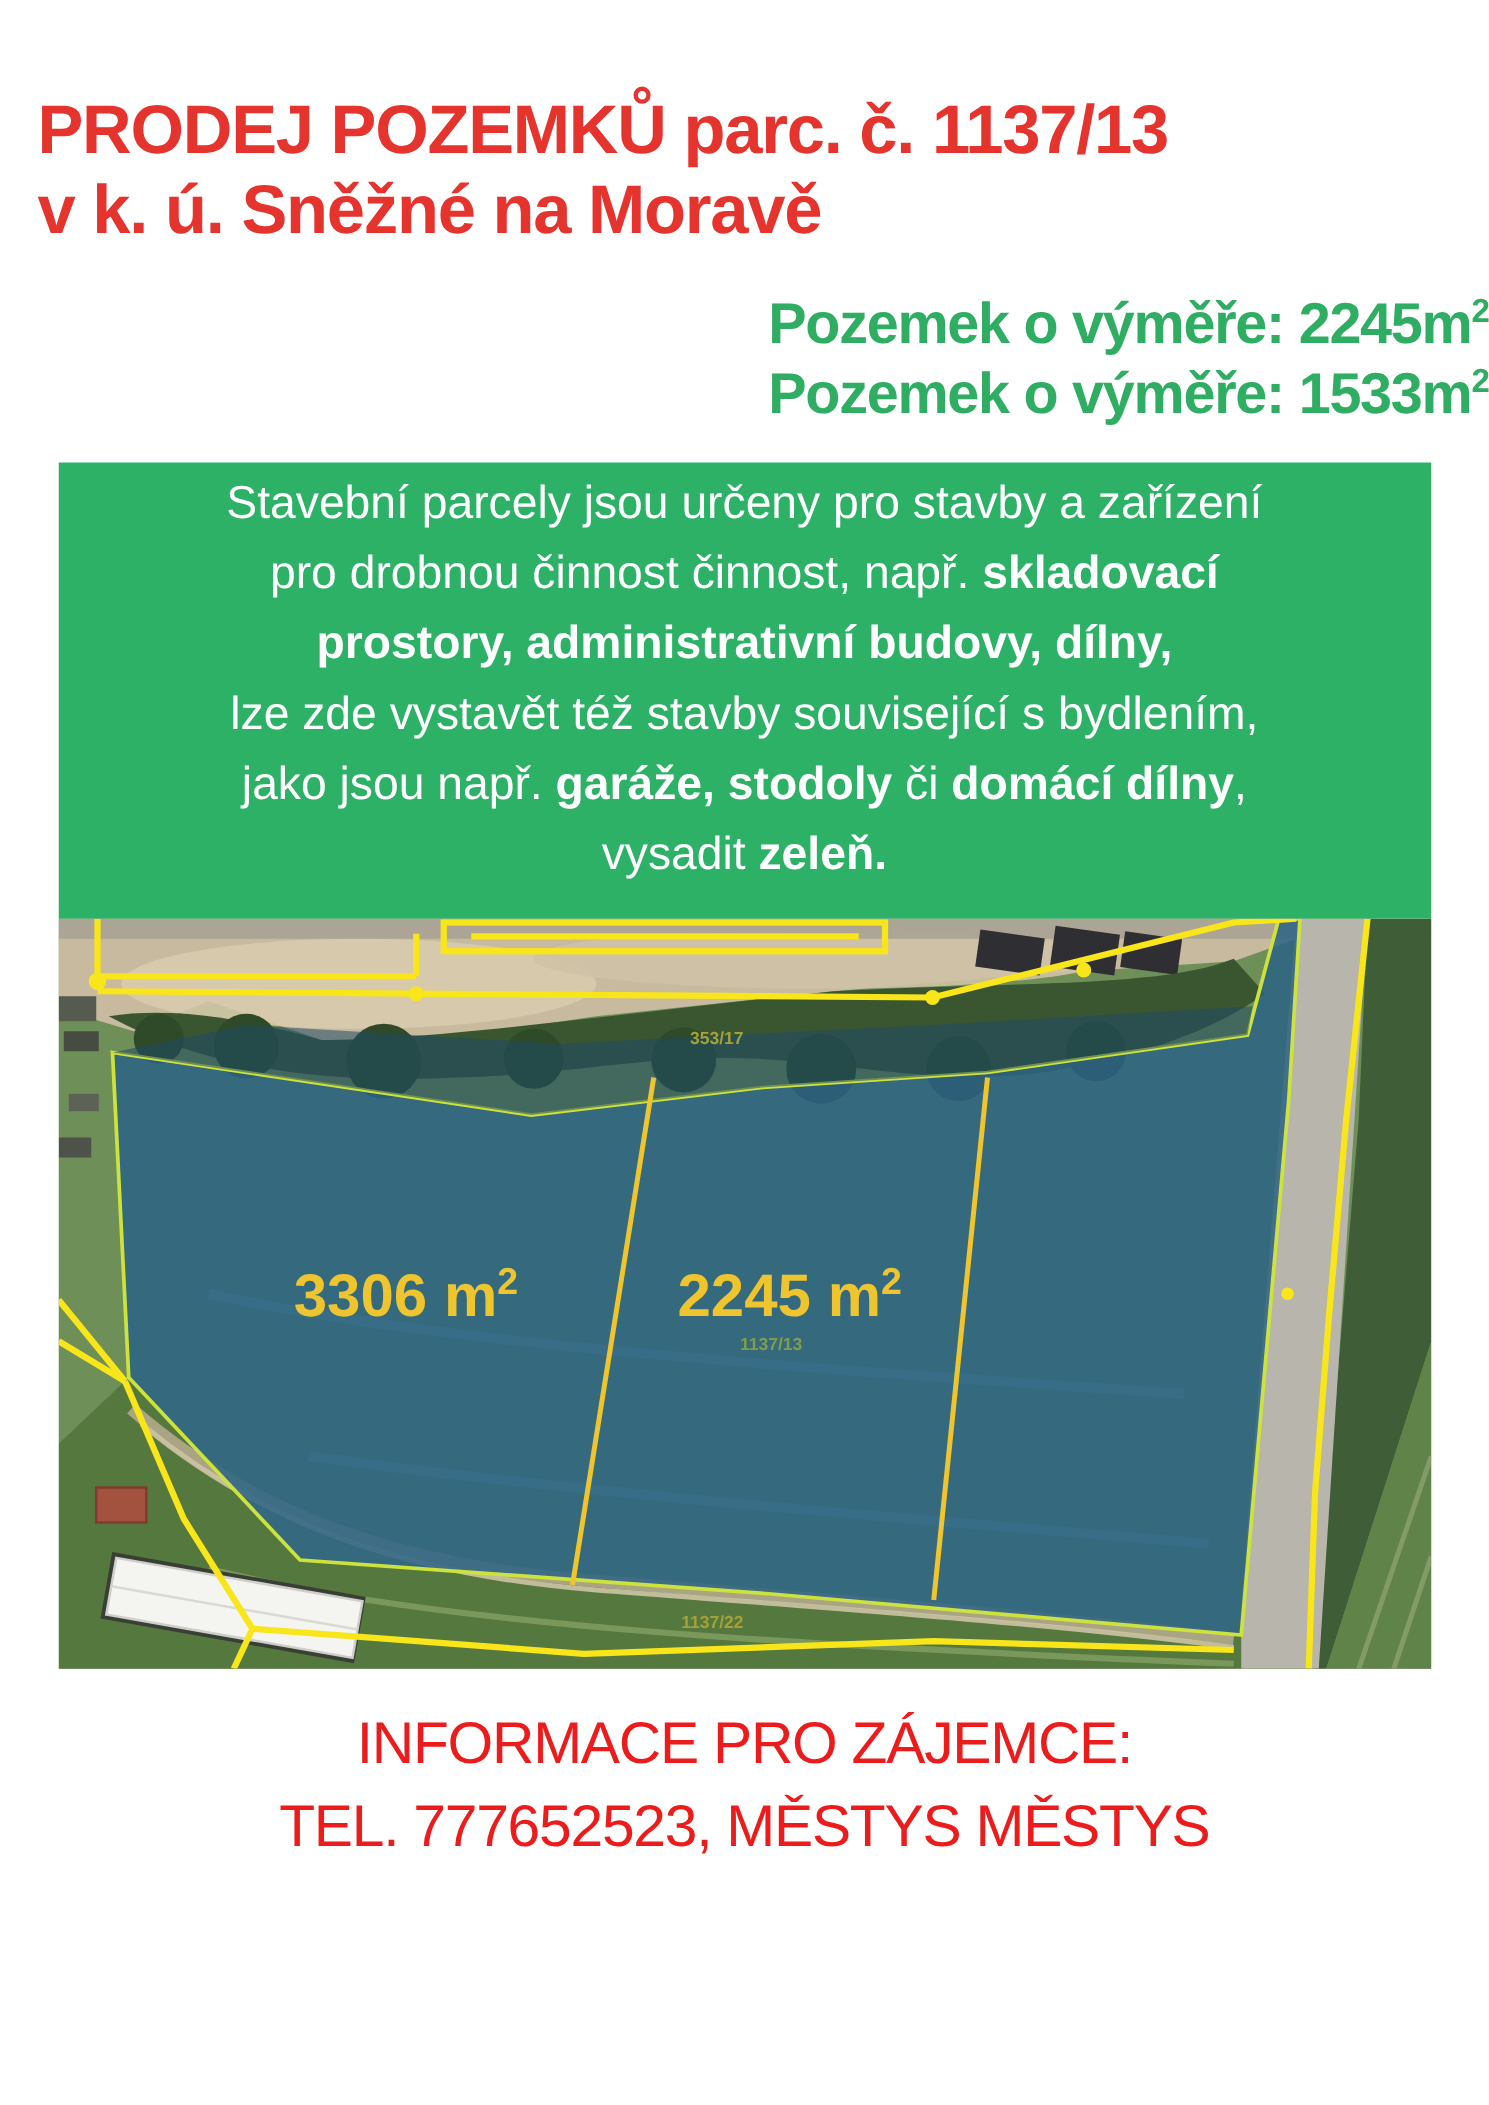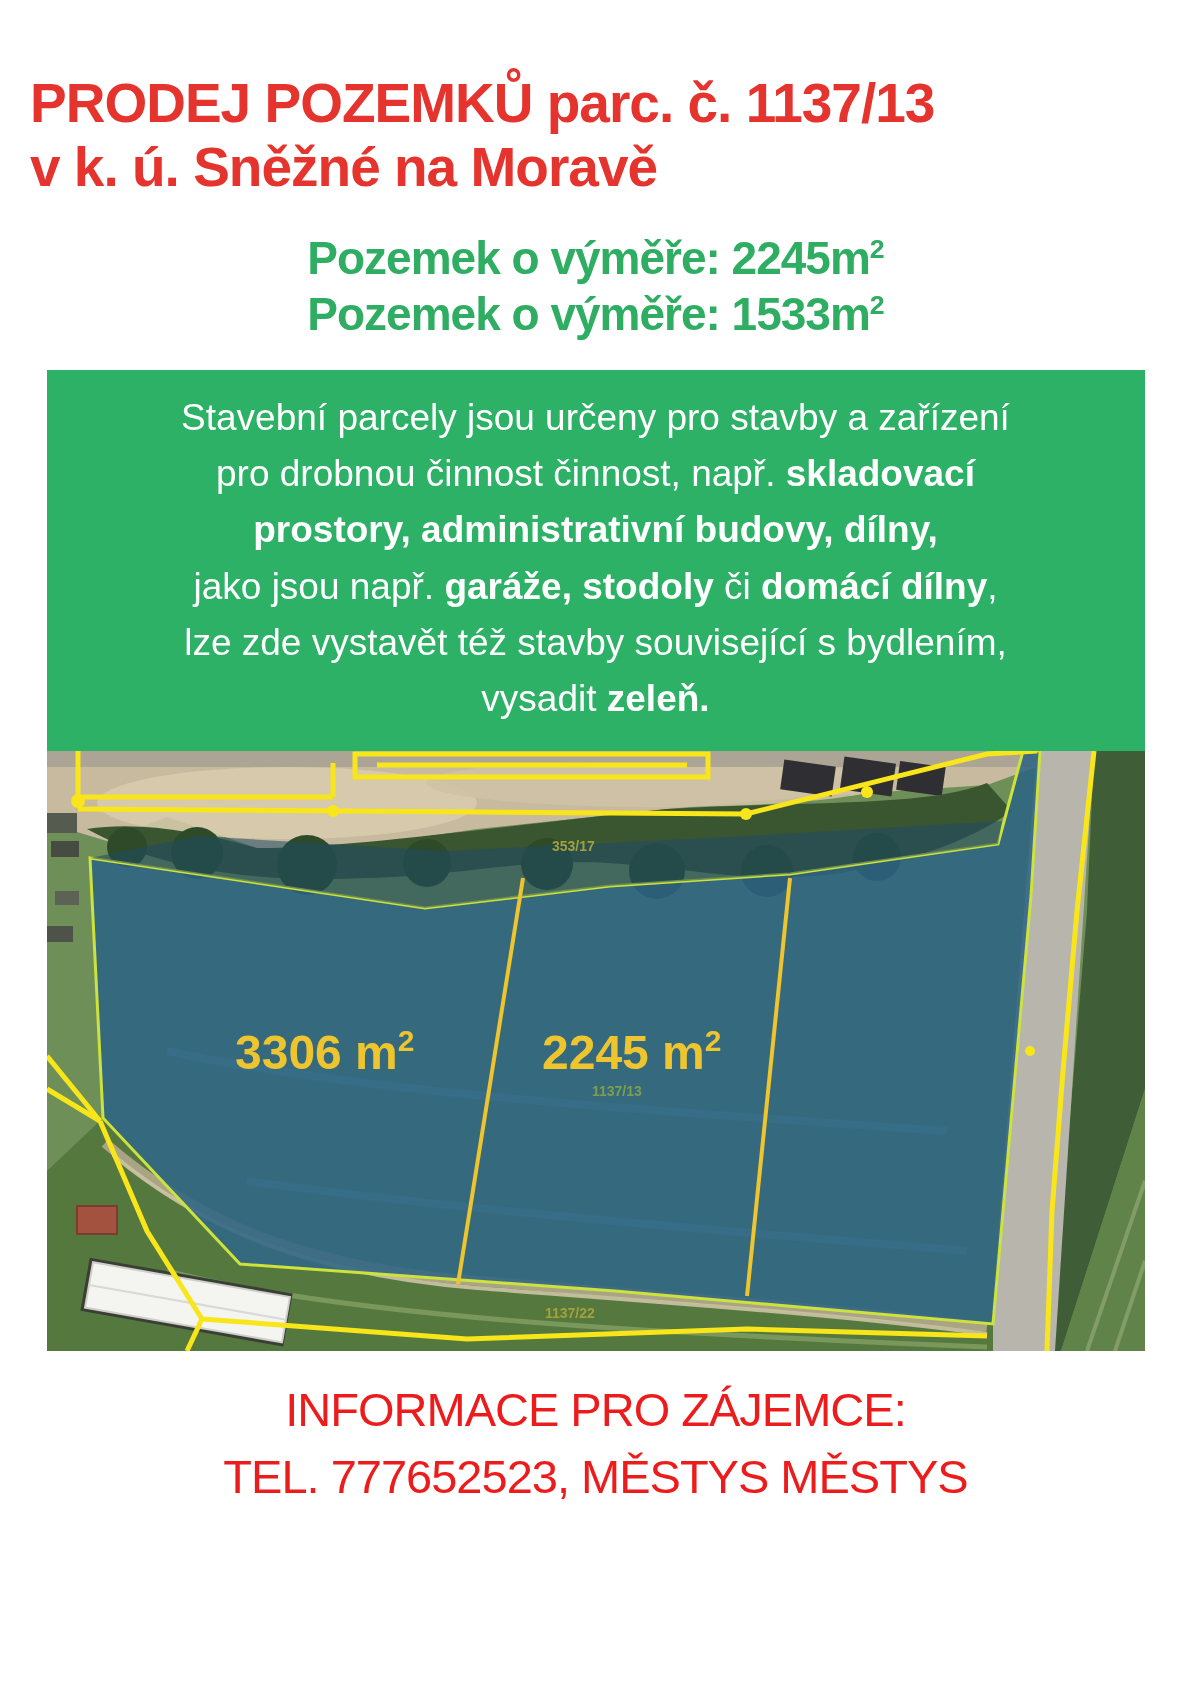--- a/index.html
+++ b/index.html
@@ -8,36 +8,36 @@
     font-family:"Liberation Sans","DejaVu Sans",sans-serif;
     -webkit-font-smoothing:antialiased;
   }
   .flyer{position:relative;width:1191px;height:1684px;background:#ffffff;}
   .title{
     margin:72px 30px 0;
     font-size:55px;line-height:1.16;font-weight:800;
     color:#e5332e;letter-spacing:-1px;
   }
   .areas{
-    margin-top:30px;text-align:center;
+    margin-top:30px;text-align:right;
     font-size:46px;line-height:1.22;font-weight:800;
     color:#2fad62;letter-spacing:-1px;
   }
   .price{
     margin-top:24px;text-align:center;
     font-size:46px;font-weight:800;letter-spacing:-1px;
   }
   .price .lbl{color:#2fad62;}
   .price .val{color:#e5332e;}
   .sup{font-size:58%;vertical-align:super;line-height:0;}
   .desc-box{
     width:1098px;margin:28px auto 0;
     background:#2cb166;color:#ffffff;
     text-align:center;font-size:37px;line-height:1.52;
-    padding:20px 0 24px;box-sizing:border-box;
+    padding:4px 0 24px;box-sizing:border-box;
   }
   .desc-line{white-space:nowrap;}
   .desc-line b{font-weight:800;}
   .map-wrap{
     width:1098px;height:600px;margin:0 auto;position:relative;
     overflow:hidden;background:#6f8f58;
   }
   .map-wrap svg{display:block;width:1098px;height:600px;}
   .footer{
     margin-top:26px;text-align:center;
@@ -60,22 +60,22 @@
   <div class="areas">
     <div><span>Pozemek o výměře: 2245m</span><span class="sup">2</span></div>
     <div><span>Pozemek o výměře: 1533m</span><span class="sup">2</span></div>
   </div>
 
 
   <div class="desc-box" id="desc-box">
       <div class="desc-line"><span>Stavební parcely jsou určeny pro stavby a zařízení</span></div>
       <div class="desc-line"><span>pro drobnou činnost činnost, např. </span><b>skladovací</b></div>
       <div class="desc-line"><b>prostory, administrativní budovy, dílny,</b></div>
+      <div class="desc-line"><span>lze zde vystavět též stavby související s bydlením,</span></div>
       <div class="desc-line"><span>jako jsou např. </span><b>garáže, stodoly</b><span> či </span><b>domácí dílny</b><span>,</span></div>
-      <div class="desc-line"><span>lze zde vystavět též stavby související s bydlením,</span></div>
       <div class="desc-line"><span>vysadit </span><b>zeleň.</b></div>
     </div>
 
   <div class="map-wrap">
     <svg viewBox="0 0 1098 600" preserveAspectRatio="none">
 
       <rect x="0" y="0" width="1098" height="600" fill="#6f8f58"></rect>
 
       <polygon points="0,0 1098,0 1098,14 990,16 940,34 760,46 620,58 430,78 300,97 210,97 120,66 60,90 0,72" fill="#c8ba9e"></polygon>
       <ellipse cx="240" cy="52" rx="190" ry="36" fill="#d8cbae" opacity="0.85"></ellipse>

